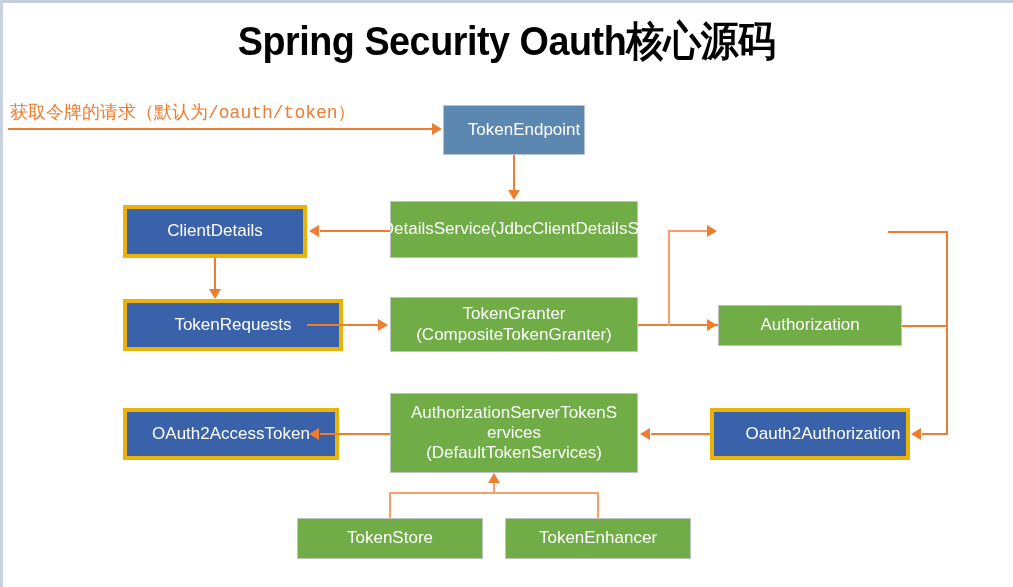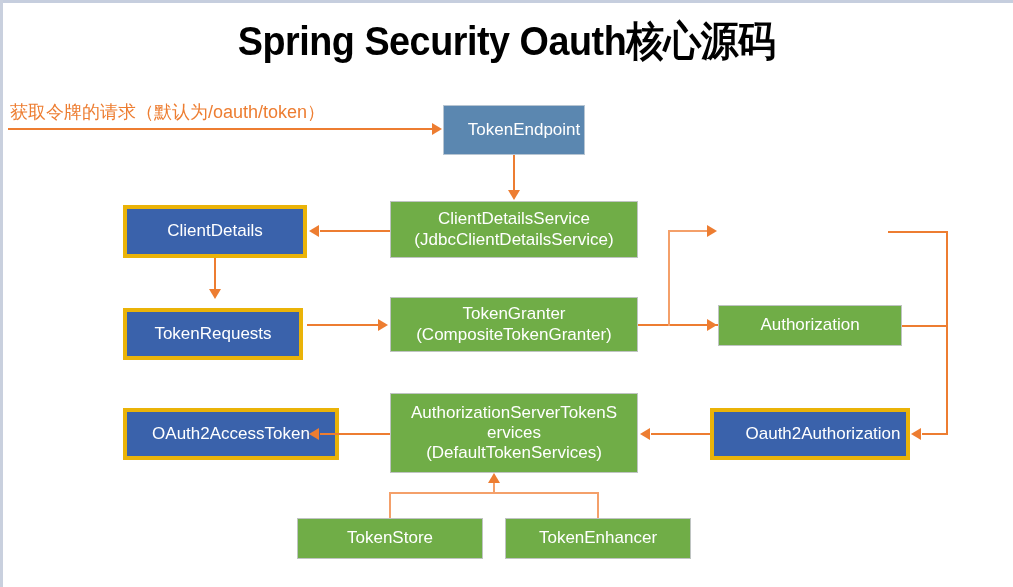--- a/index.html
+++ b/index.html
@@ -105,40 +105,40 @@
 </head>
 <body>
 
 <div id="slide">
 
   <div id="edge-top"></div>
   <div id="edge-left"></div>
 
   <div id="title">Spring Security Oauth核心源码</div>
 
-  <div class="annot" style="left:10px; top:100px;">获取令牌的请求（默认为/oauth/token）</div>
+  <div class="annot" style="left:10px; top:100px;font-family:Liberation Mono, monospace;">获取令牌的请求（默认为/oauth/token）</div>
 
   <div class="ln h" style="left:8px; top:128px; width:425px;"></div>
   <div class="arw right" style="left:432px; top:123px;"></div>
 
   <div class="node steelblue" style="left:443px; top:105px; width:142px; height:50px;">
     <span>TokenEndpoint</span>
   </div>
 
   <div class="node blue" style="left:123px; top:205px; width:184px; height:53px;">
     <span>ClientDetails</span>
   </div>
 
-  <div class="node green" style="left:390px; top:201px; width:248px; height:57px; flex-direction:column;">
+  <div class="node green" style="left:390px; top:201px; width:248px; height:57px; ">
     <span>ClientDetailsService</span>
     <span>(JdbcClientDetailsService)</span>
   </div>
 
 
-  <div class="node blue" style="left:123px; top:299px; width:180px; height:52px;margin-top:9px;">
+  <div class="node blue" style="left:123px; top:299px; width:220px; height:52px;">
     <span>TokenRequests</span>
   </div>
 
   <div class="node green" style="left:390px; top:297px; width:248px; height:55px; flex-direction:column;">
     <span>TokenGranter</span>
     <span>(CompositeTokenGranter)</span>
   </div>
 
   <div class="node green" style="left:718px; top:305px; width:184px; height:41px;">
     <span>Authorization</span>

